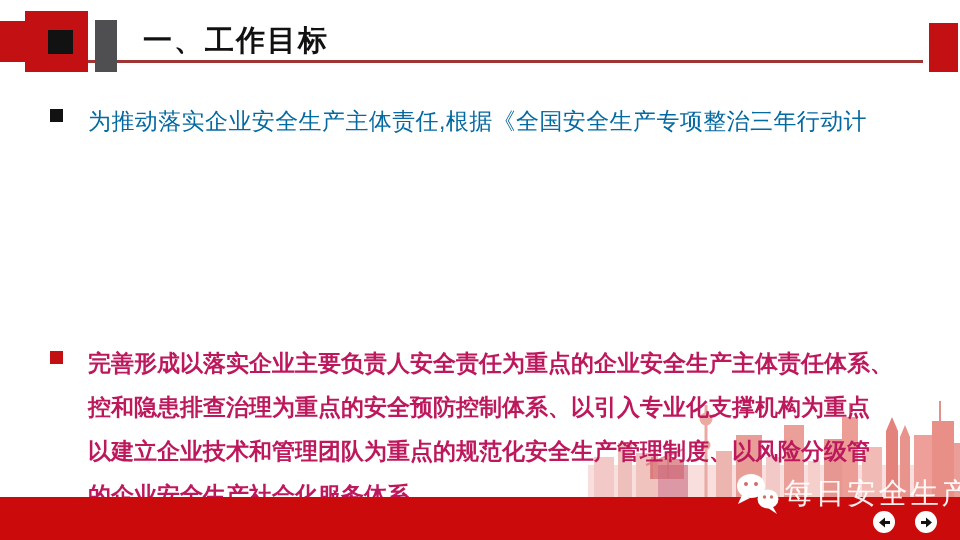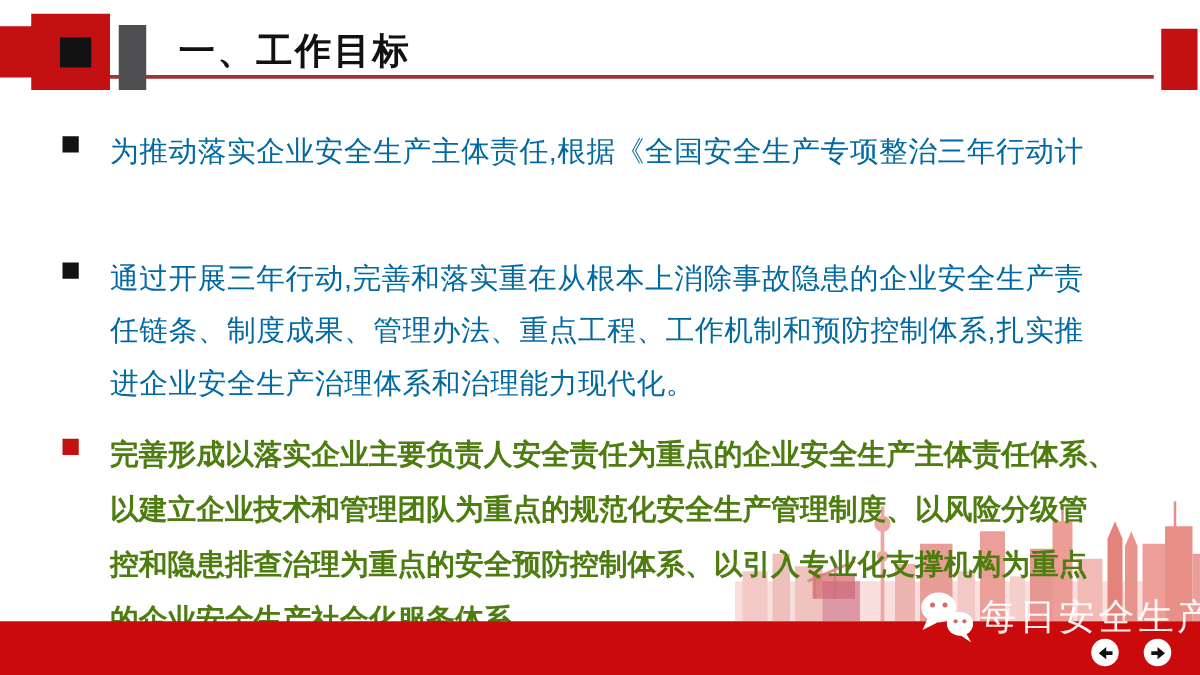--- a/index.html
+++ b/index.html
@@ -24,21 +24,21 @@
   .bullet-1 { top:100px; }
   .bullet-2 { top:201px; }
   .bullet-3 { top:341px; }
   .bullet .marker { position:absolute; left:0; top:9px; width:13px; height:13px; background:#121212; }
   .bullet-3 .marker { background:#c21013; top:10px; }
   .bullet .lines { margin-left:38px; }
   .bullet .line {
     font-size:23px; line-height:42px; color:#0369a1;
     letter-spacing:0.4px; white-space:nowrap;
   }
-  .bullet-3 .line { color:#4d7c0f; font-weight:bold; line-height:44px; letter-spacing:0; }
+  .bullet-3 .line { color:#be185d; font-weight:bold; line-height:44px; letter-spacing:0; }
   
   .skyline { position:absolute; right:0; top:387px; z-index:1; }
   .footer-band { position:absolute; left:0; top:497px; width:960px; height:43px; background:#cb0a0c; z-index:5; }
   .wechat { position:absolute; left:735px; top:473px; z-index:6; }
   .brand-label {
     position:absolute; left:784px; top:474px; z-index:6;
     font-size:29px; color:rgba(255,255,255,0.93); letter-spacing:2.5px; white-space:nowrap;
   }
   .nav-btn {
     position:absolute; top:511px; width:22px; height:22px; border-radius:50%;
@@ -62,35 +62,27 @@
 
   <div class="page-title">一、工作目标</div>
 
   <div class="bullet bullet-1">
     <span class="marker"></span>
     <div class="lines">
       <div class="line">为推动落实企业安全生产主体责任,根据《全国安全生产专项整治三年行动计</div>
     </div>
   </div>
 
-  <div class="bullet bullet-2">
-    <span class="marker"></span>
-    <div class="lines">
-      <div class="line">通过开展三年行动,完善和落实重在从根本上消除事故隐患的企业安全生产责</div>
-      <div class="line">任链条、制度成果、管理办法、重点工程、工作机制和预防控制体系,扎实推</div>
-      <div class="line">进企业安全生产治理体系和治理能力现代化。</div>
-    </div>
-  </div>
 
   <div class="bullet bullet-3">
     <span class="marker"></span>
     <div class="lines">
       <div class="line">完善形成以落实企业主要负责人安全责任为重点的企业安全生产主体责任体系、</div>
+      <div class="line">控和隐患排查治理为重点的安全预防控制体系、以引入专业化支撑机构为重点</div>
       <div class="line">以建立企业技术和管理团队为重点的规范化安全生产管理制度、以风险分级管</div>
-      <div class="line">控和隐患排查治理为重点的安全预防控制体系、以引入专业化支撑机构为重点</div>
       <div class="line">的企业安全生产社会化服务体系</div>
     </div>
   </div>
 
   <svg class="skyline" width="372" height="110" viewBox="0 0 372 110">
 
     <rect x="0" y="78" width="372" height="32" fill="#f3c3bf" opacity="0.55"></rect>
     <rect x="6" y="70" width="20" height="40" fill="#f2c9c6"></rect>
     <rect x="30" y="56" width="14" height="54" fill="#eec0bc"></rect>
     <rect x="48" y="66" width="22" height="44" fill="#f0c3bf"></rect>

